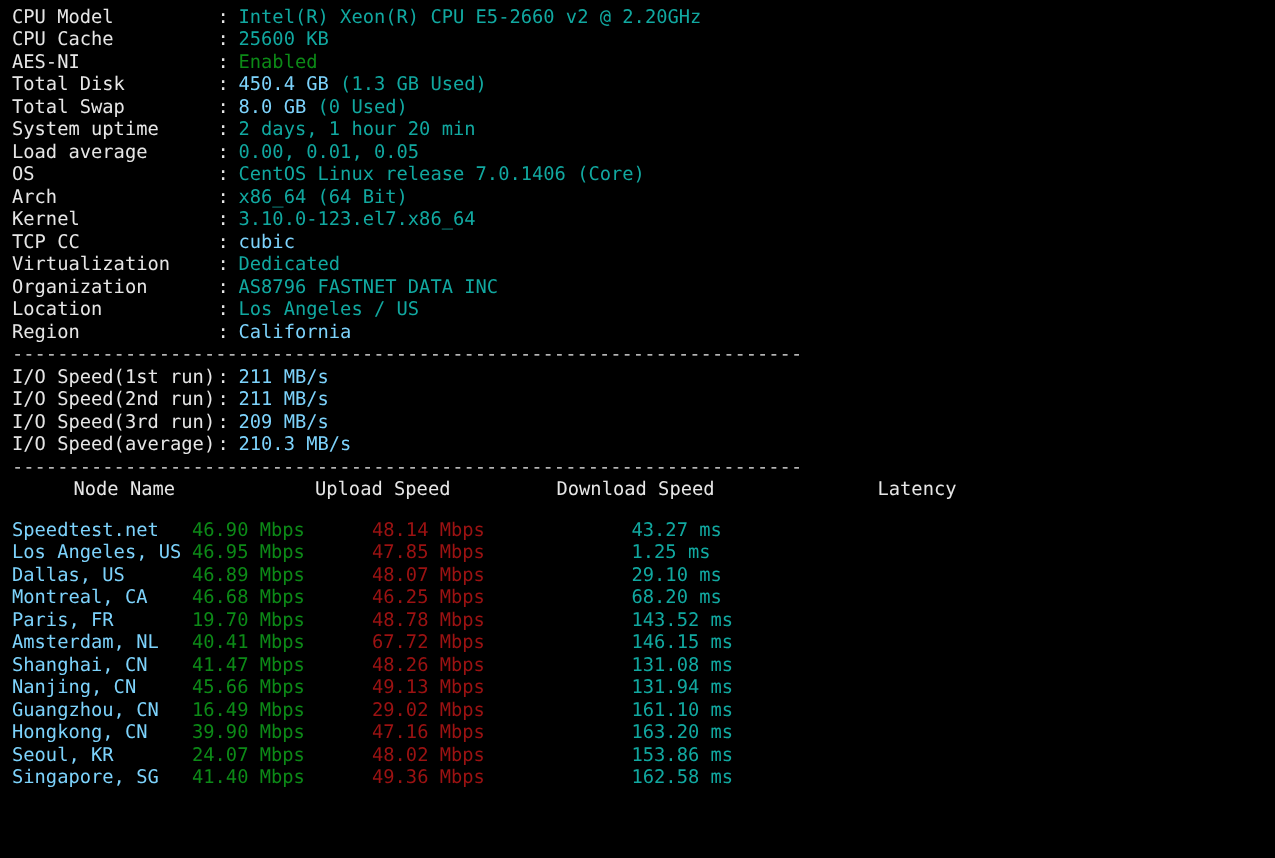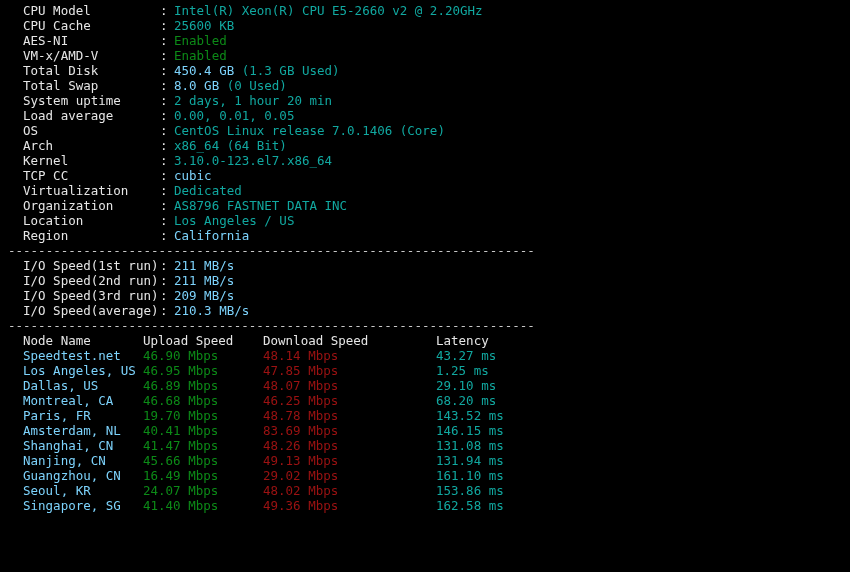--- a/index.html
+++ b/index.html
@@ -22,41 +22,40 @@
     padding: 3px 0 0 0;
     width: 850px;
     height: 569px;
     box-sizing: border-box;
   }
   .row {
     height: 15px;
     line-height: 15px;
     white-space: pre;
     display: block;
-    padding-left: 15px;
   }
   .pad {
     display: inline-block;
     width: 8px;
   }
   
   .label {
     display: inline-block;
     width: 137px;
     color: #e6e6e6;
   }
   .colon {
     display: inline-block;
     width: 14px;
     color: #e6e6e6;
   }
   .v-cyan   { color: #11a8a0; }
   .v-green  { color: #0c8a17; }
   .v-yellow { color: #7dd3fc; }
-  .v-red    { color: #9c1212; }
+  .v-red    { color: #9c1212; margin-top: 12px; }
 
   
   .sep {
     height: 15px;
     line-height: 15px;
     white-space: pre;
     color: #c8c8c8;
     letter-spacing: 0px;
   }
 
@@ -70,32 +69,31 @@
     width: 120px;
   }
   .col-down {
     display: inline-block;
     width: 173px;
   }
   .col-lat {
     display: inline-block;
     width: 110px;
   }
-  .hdr { color: #e6e6e6; }
+  .hdr { color: #e6e6e6; margin-left: 41px; }
 </style>
 </head>
 <body>
 
 <div id="terminal">
 
   <div id="system-info-block">
       <div class="row"><span class="pad"></span><span class="label">CPU Model</span><span class="colon">:</span><span class="v-cyan">Intel(R) Xeon(R) CPU E5-2660 v2 @ 2.20GHz</span></div>
       <div class="row"><span class="pad"></span><span class="label">CPU Cache</span><span class="colon">:</span><span class="v-cyan">25600 KB</span></div>
       <div class="row"><span class="pad"></span><span class="label">AES-NI</span><span class="colon">:</span><span class="v-green">Enabled</span></div>
-      <div class="row"><span class="pad"></span><span class="label">VM-x/AMD-V</span><span class="colon">:</span><span class="v-green">Enabled</span></div>
       <div class="row"><span class="pad"></span><span class="label">Total Disk</span><span class="colon">:</span><span class="v-yellow">450.4 GB</span><span class="v-cyan"> (1.3 GB Used)</span></div>
       <div class="row"><span class="pad"></span><span class="label">Total Swap</span><span class="colon">:</span><span class="v-yellow">8.0 GB</span><span class="v-cyan"> (0 Used)</span></div>
       <div class="row"><span class="pad"></span><span class="label">System uptime</span><span class="colon">:</span><span class="v-cyan">2 days, 1 hour 20 min</span></div>
       <div class="row"><span class="pad"></span><span class="label">Load average</span><span class="colon">:</span><span class="v-cyan">0.00, 0.01, 0.05</span></div>
       <div class="row"><span class="pad"></span><span class="label">OS</span><span class="colon">:</span><span class="v-cyan">CentOS Linux release 7.0.1406 (Core)</span></div>
       <div class="row"><span class="pad"></span><span class="label">Arch</span><span class="colon">:</span><span class="v-cyan">x86_64 (64 Bit)</span></div>
       <div class="row"><span class="pad"></span><span class="label">Kernel</span><span class="colon">:</span><span class="v-cyan">3.10.0-123.el7.x86_64</span></div>
       <div class="row"><span class="pad"></span><span class="label">TCP CC</span><span class="colon">:</span><span class="v-yellow">cubic</span></div>
       <div class="row"><span class="pad"></span><span class="label">Virtualization</span><span class="colon">:</span><span class="v-cyan">Dedicated</span></div>
       <div class="row"><span class="pad"></span><span class="label">Organization</span><span class="colon">:</span><span class="v-cyan">AS8796 FASTNET DATA INC</span></div>
@@ -115,21 +113,22 @@
   <div class="sep"><span class="pad"></span><span>----------------------------------------------------------------------</span></div>
 
   <div class="row"><span class="pad"></span><span class="col-node hdr">Node Name</span><span class="col-up hdr">Upload Speed</span><span class="col-down hdr">Download Speed</span><span class="col-lat hdr">Latency</span></div>
 
   <div id="speedtest-block">
       <div class="row"><span class="pad"></span><span class="col-node v-yellow">Speedtest.net</span><span class="col-up v-green">46.90 Mbps</span><span class="col-down v-red">48.14 Mbps</span><span class="col-lat v-cyan">43.27 ms</span></div>
       <div class="row"><span class="pad"></span><span class="col-node v-yellow">Los Angeles, US</span><span class="col-up v-green">46.95 Mbps</span><span class="col-down v-red">47.85 Mbps</span><span class="col-lat v-cyan">1.25 ms</span></div>
       <div class="row"><span class="pad"></span><span class="col-node v-yellow">Dallas, US</span><span class="col-up v-green">46.89 Mbps</span><span class="col-down v-red">48.07 Mbps</span><span class="col-lat v-cyan">29.10 ms</span></div>
       <div class="row"><span class="pad"></span><span class="col-node v-yellow">Montreal, CA</span><span class="col-up v-green">46.68 Mbps</span><span class="col-down v-red">46.25 Mbps</span><span class="col-lat v-cyan">68.20 ms</span></div>
       <div class="row"><span class="pad"></span><span class="col-node v-yellow">Paris, FR</span><span class="col-up v-green">19.70 Mbps</span><span class="col-down v-red">48.78 Mbps</span><span class="col-lat v-cyan">143.52 ms</span></div>
-      <div class="row"><span class="pad"></span><span class="col-node v-yellow">Amsterdam, NL</span><span class="col-up v-green">40.41 Mbps</span><span class="col-down v-red">83.69 Mbps</span><span class="col-lat v-cyan">146.15 ms</span></div>
+      <div class="row"><span class="pad"></span><span class="col-node v-yellow">Amsterdam, NL</span><span class="col-up v-green">40.41 Mbps</span><span class="col-down v-red">67.72 Mbps</span><span class="col-lat v-cyan">146.15 ms</span></div>
       <div class="row"><span class="pad"></span><span class="col-node v-yellow">Shanghai, CN</span><span class="col-up v-green">41.47 Mbps</span><span class="col-down v-red">48.26 Mbps</span><span class="col-lat v-cyan">131.08 ms</span></div>
       <div class="row"><span class="pad"></span><span class="col-node v-yellow">Nanjing, CN</span><span class="col-up v-green">45.66 Mbps</span><span class="col-down v-red">49.13 Mbps</span><span class="col-lat v-cyan">131.94 ms</span></div>
       <div class="row"><span class="pad"></span><span class="col-node v-yellow">Guangzhou, CN</span><span class="col-up v-green">16.49 Mbps</span><span class="col-down v-red">29.02 Mbps</span><span class="col-lat v-cyan">161.10 ms</span></div>
+      <div class="row"><span class="pad"></span><span class="col-node v-yellow">Hongkong, CN</span><span class="col-up v-green">39.90 Mbps</span><span class="col-down v-red">47.16 Mbps</span><span class="col-lat v-cyan">163.20 ms</span></div>
       <div class="row"><span class="pad"></span><span class="col-node v-yellow">Seoul, KR</span><span class="col-up v-green">24.07 Mbps</span><span class="col-down v-red">48.02 Mbps</span><span class="col-lat v-cyan">153.86 ms</span></div>
       <div class="row"><span class="pad"></span><span class="col-node v-yellow">Singapore, SG</span><span class="col-up v-green">41.40 Mbps</span><span class="col-down v-red">49.36 Mbps</span><span class="col-lat v-cyan">162.58 ms</span></div>
     </div>
 
 </div>
 
 </body></html>

